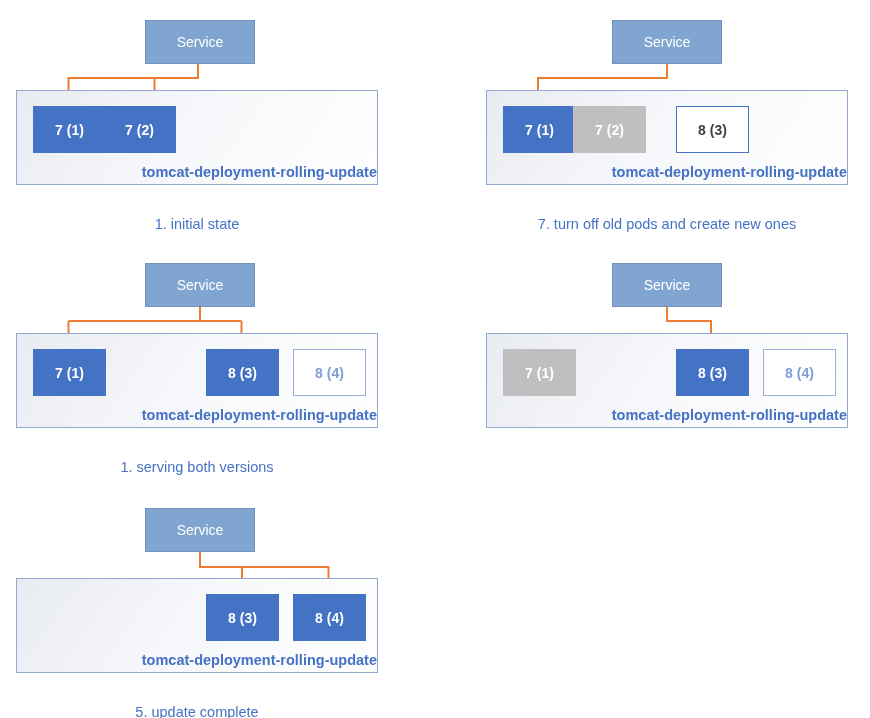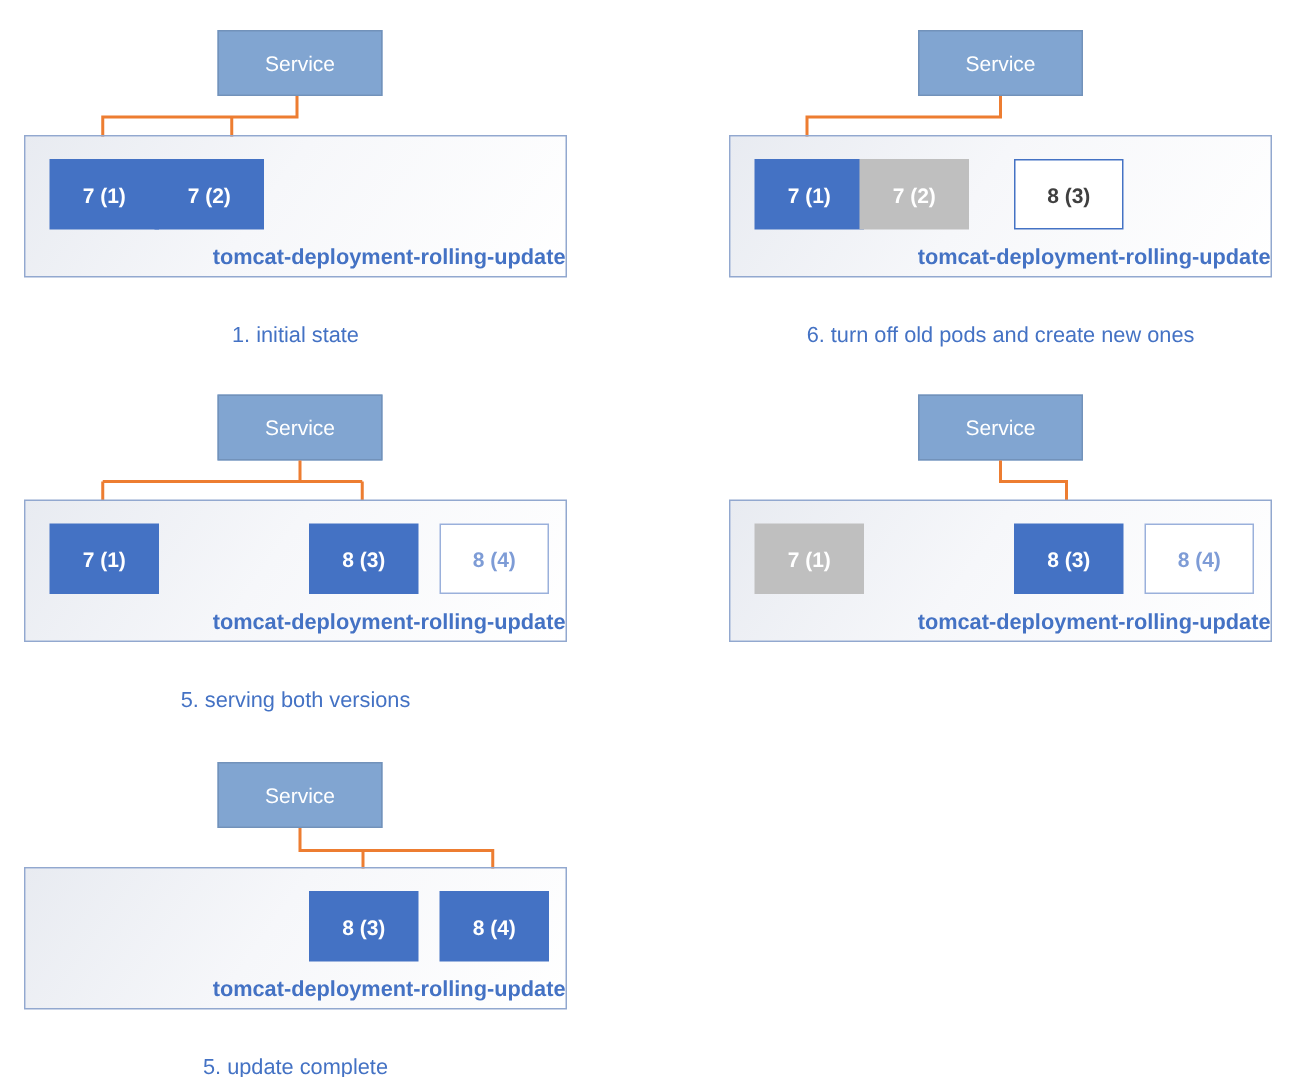--- a/index.html
+++ b/index.html
@@ -66,42 +66,42 @@
     <svg class="arrows" viewBox="0 0 420 238">
       <path d="M199,64 V78 H70 V93"></path>
       <polygon points="64.5,92.5 75.5,92.5 70,103.5"></polygon>
     </svg>
     <div class="deploy">
       <div class="pod active s0">7 (1)</div>
       <div class="pod terminated s1">7 (2)</div>
       <div class="pod new s2">8 (3)</div>
       <div class="deploy-label">tomcat-deployment-rolling-update</div>
     </div>
-    <div class="caption">6. turn off old pods and create new ones</div>
+    <div class="caption">7. turn off old pods and create new ones</div>
   </section>
 
   <section class="panel p3">
     <div class="service">
       <span>Service</span>
     </div>
     <svg class="arrows" viewBox="0 0 420 238">
       <path d="M200,64 V78"></path>
       <path d="M68.5,78 H241.5"></path>
       <path d="M68.5,78 V93"></path>
       <path d="M241.5,78 V93"></path>
       <polygon points="63,92.5 74,92.5 68.5,103.5"></polygon>
       <polygon points="236,92.5 247,92.5 241.5,103.5"></polygon>
     </svg>
     <div class="deploy">
       <div class="pod active s0">7 (1)</div>
       <div class="pod active s2">8 (3)</div>
       <div class="pod new-light s3">8 (4)</div>
       <div class="deploy-label">tomcat-deployment-rolling-update</div>
     </div>
-    <div class="caption">5. serving both versions</div>
+    <div class="caption">1. serving both versions</div>
   </section>
 
   <section class="panel p4 right">
     <div class="service">
       <span>Service</span>
     </div>
     <svg class="arrows" viewBox="0 0 420 238">
       <path d="M199,64 V78 H243 V93"></path>
       <polygon points="237.5,92.5 248.5,92.5 243,103.5"></polygon>
     </svg>

